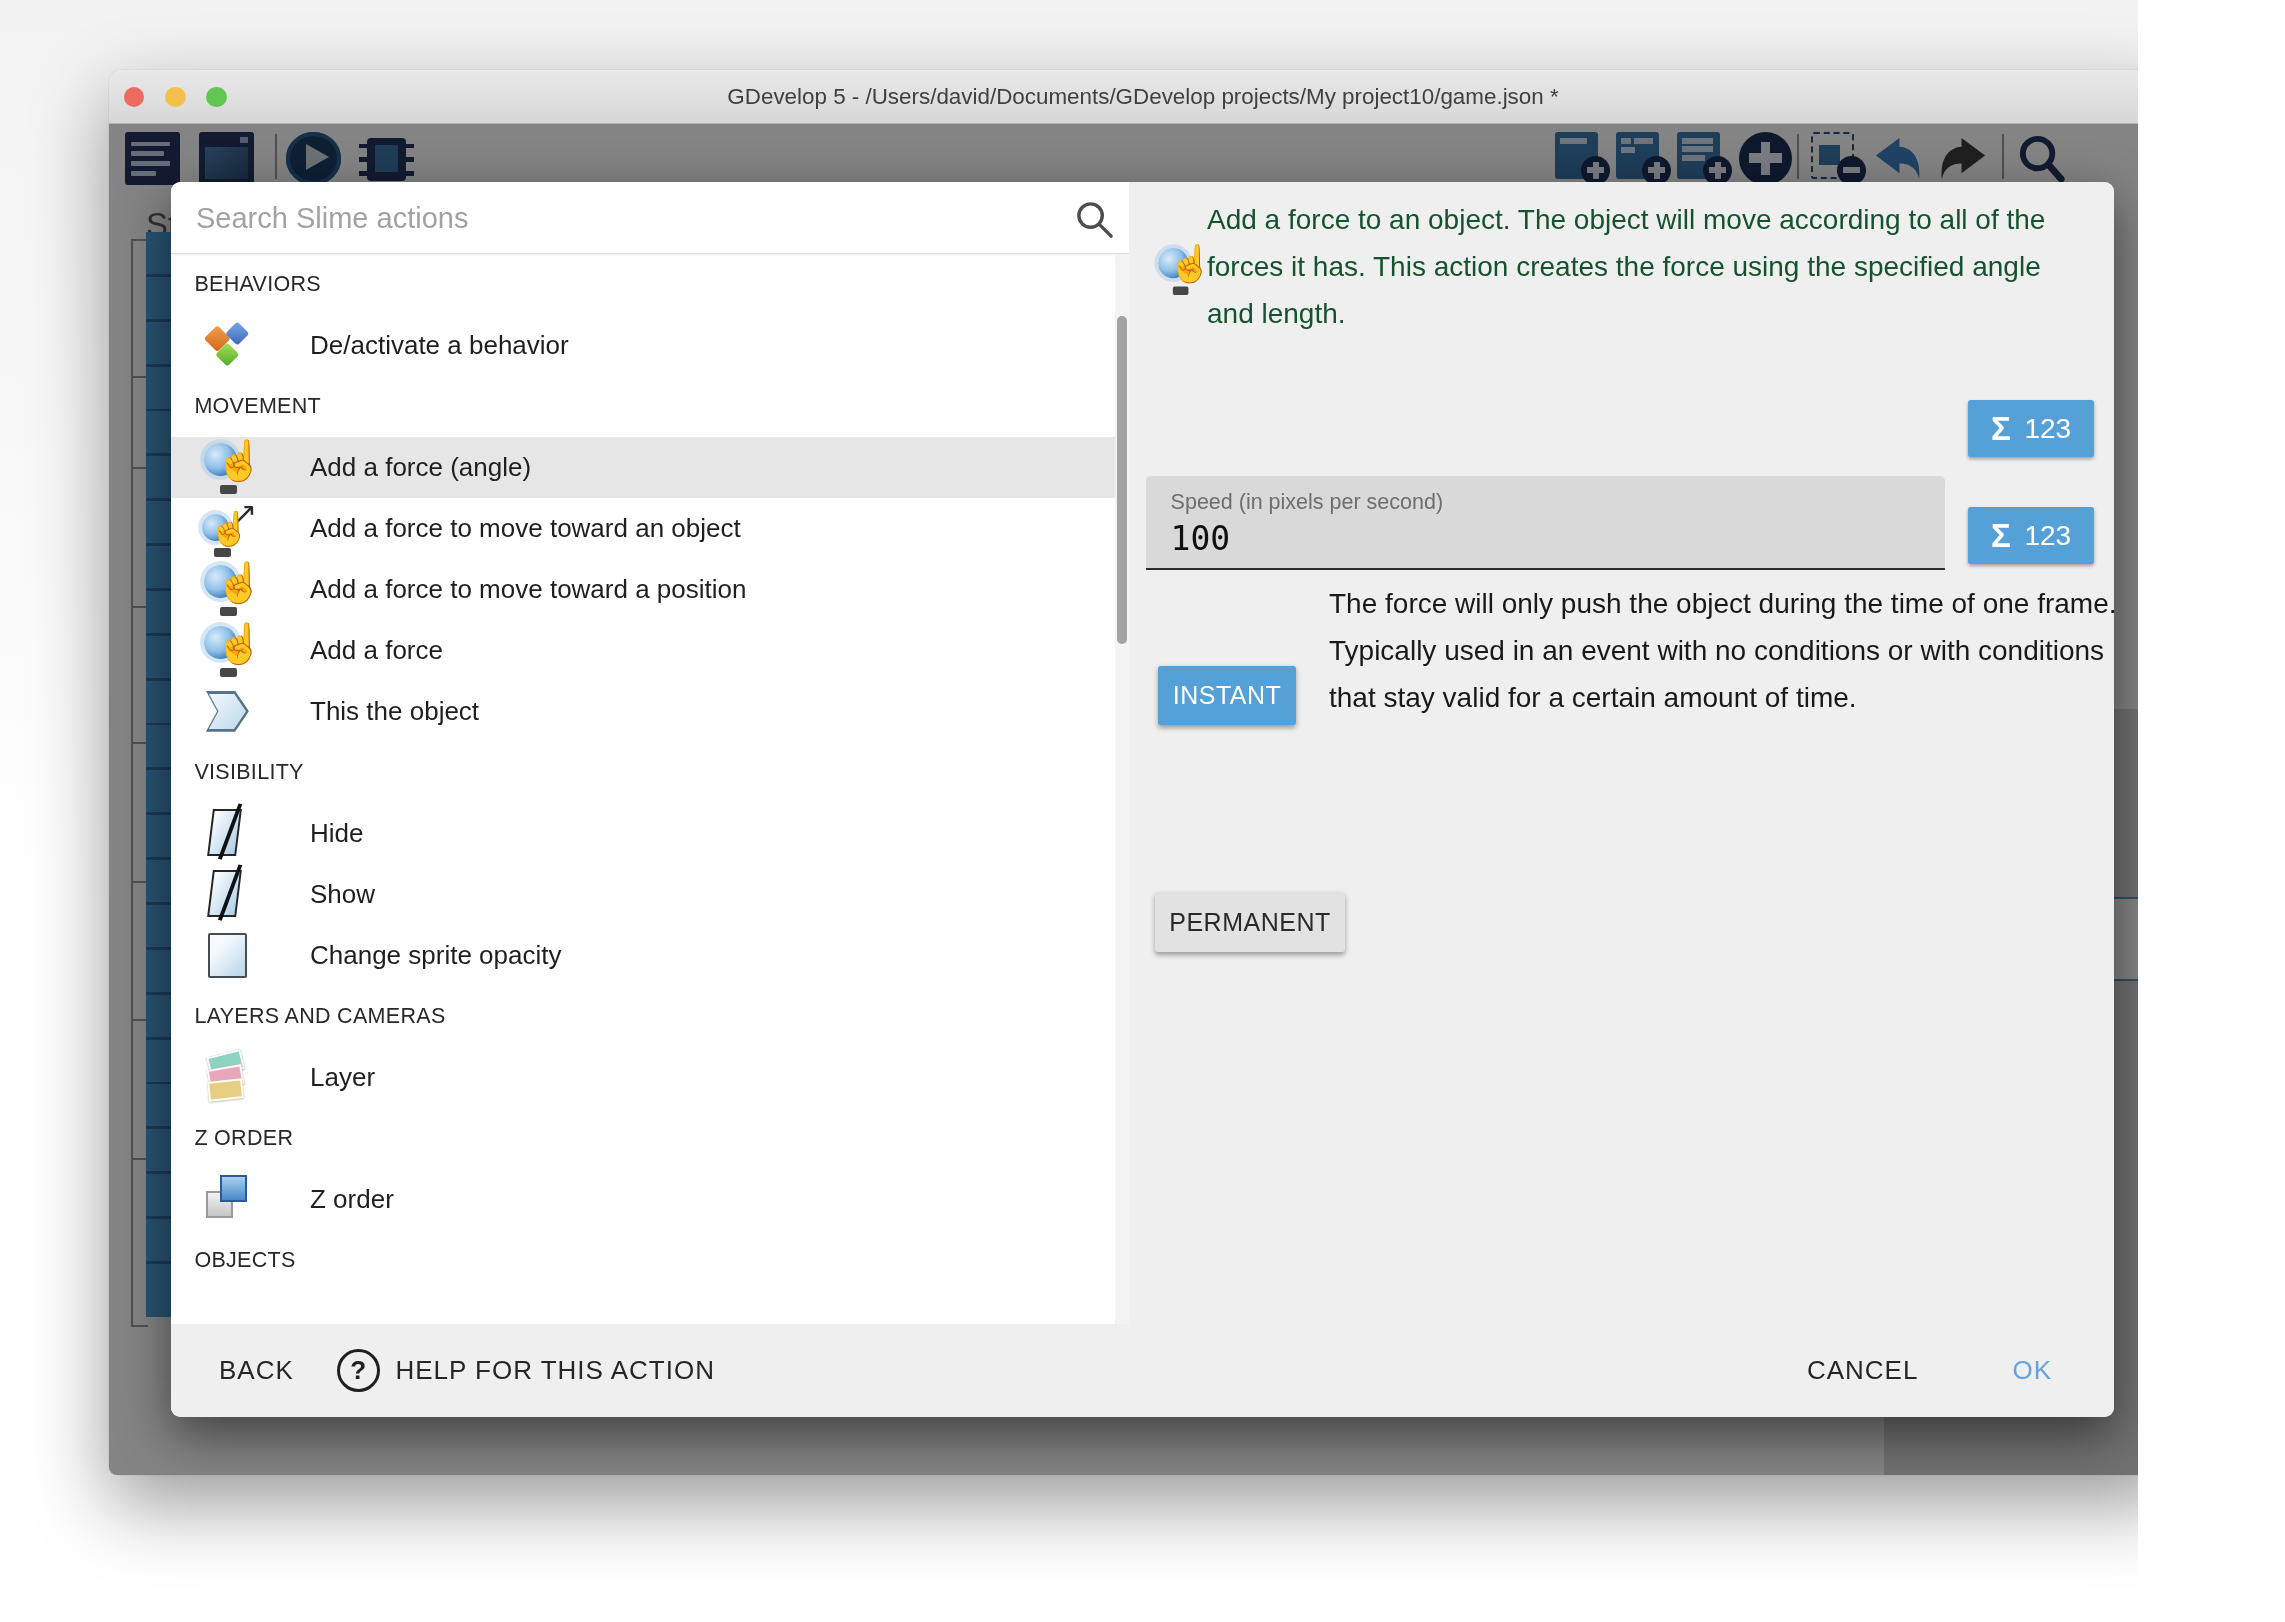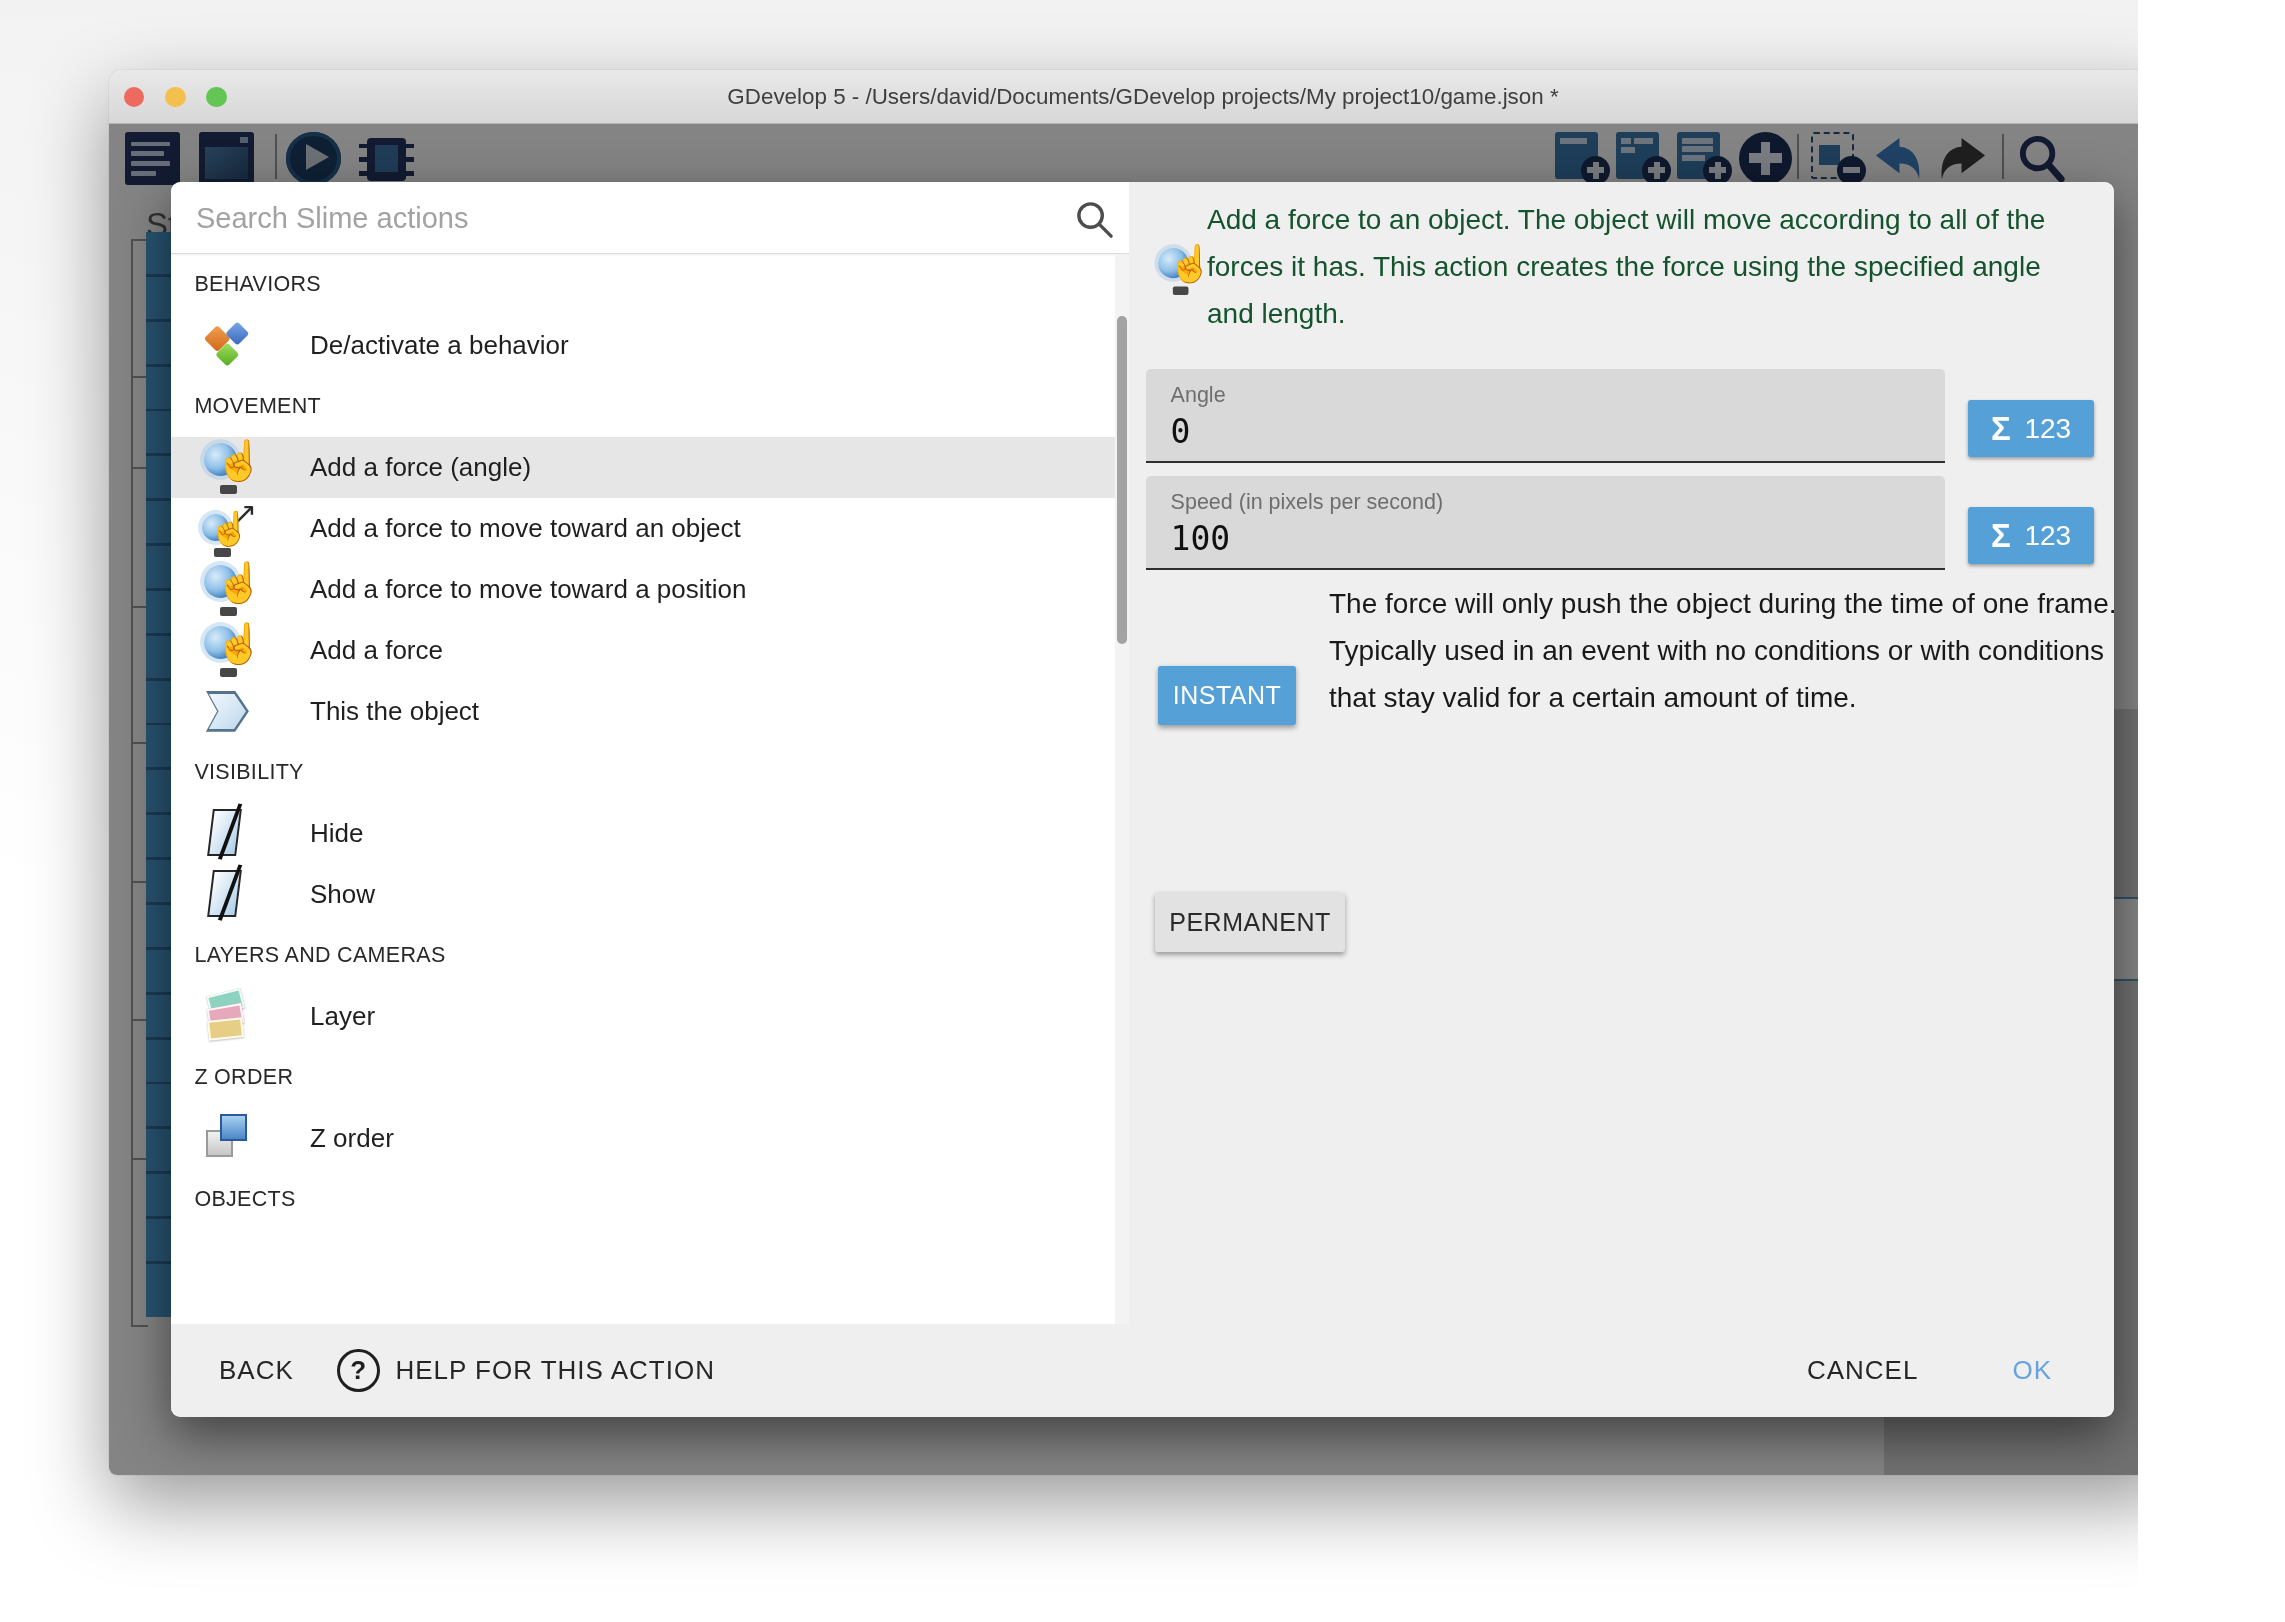--- a/index.html
+++ b/index.html
@@ -405,20 +405,26 @@
               <span class="llabel">Hide</span>
             </div>
             <div class="lrow">
               <span class="licon">
                   <span class="hide-ic">
                     <b></b>
                   </span>
                 </span>
               <span class="llabel">Show</span>
             </div>
+            <div class="lrow">
+              <span class="licon">
+                  <span class="opa-ic"></span>
+                </span>
+              <span class="llabel">Change sprite opacity</span>
+            </div>
 
             <div class="lhead">LAYERS AND CAMERAS</div>
             <div class="lrow">
               <span class="licon layer-ic">
                   <i></i>
                   <i></i>
                   <i></i>
                 </span>
               <span class="llabel">Layer</span>
             </div>
@@ -446,24 +452,20 @@
             <span class="force-ic small">
                 <span class="circ"></span>
                 <span class="hand">☝</span>
                 <span class="base"></span>
               </span>
           </div>
           <div class="desc">
             <div class="desc-text">Add a force to an object. The object will move according to all of the forces it has. This action creates the force using the specified angle and length.</div>
           </div>
 
-          <div class="field" style="top:187px">
-            <div class="flabel">Angle</div>
-            <div class="fvalue">0</div>
-          </div>
           <div class="sigma-btn" style="top:218px">
             <span class="sg">Σ</span>
             <span class="otf">123</span>
           </div>
 
           <div class="field" style="top:294px">
             <div class="flabel">Speed (in pixels per second)</div>
             <div class="fvalue">100</div>
           </div>
           <div class="sigma-btn" style="top:325px">

